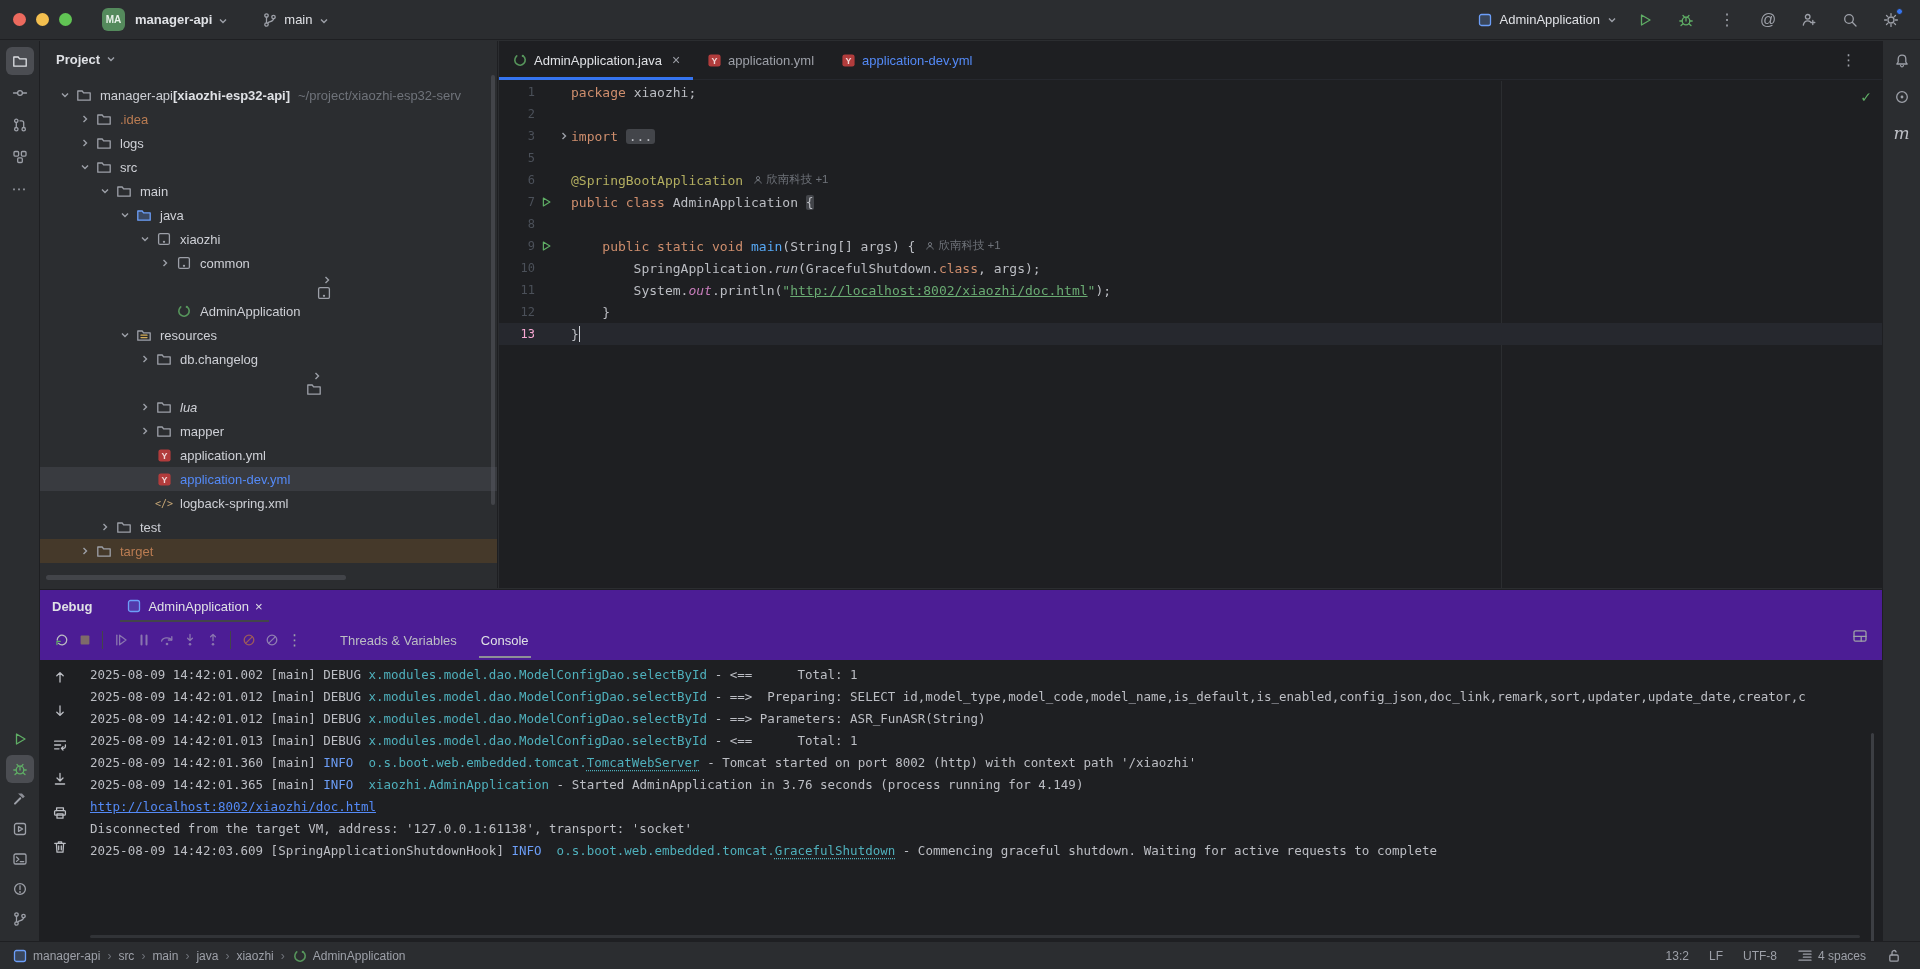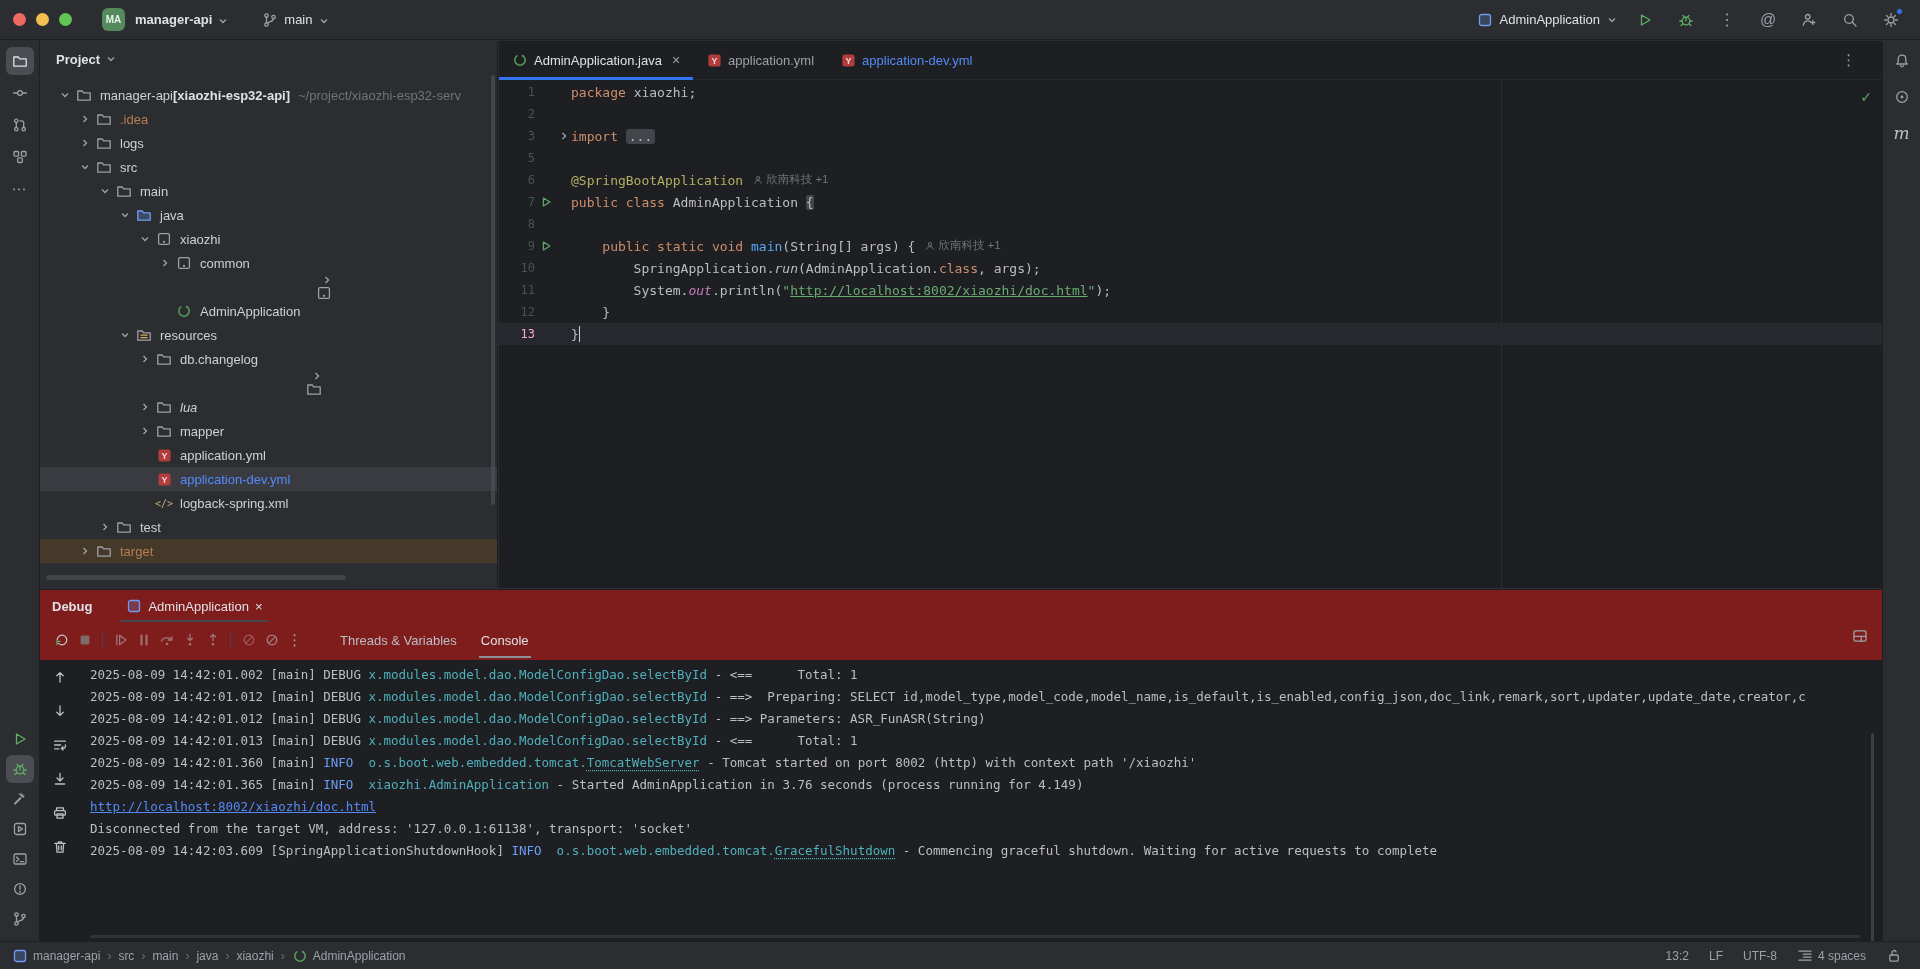--- a/index.html
+++ b/index.html
@@ -82,21 +82,21 @@
   .field { color:#C77DBB; font-style:italic; }
   .it { font-style:italic; }
   .str { color:#6AAB73; }
   .strlink { color:#6AAB73; text-decoration:underline; }
   .fold { background:#43454A; color:#BCBEC4; border-radius:3px; padding:0 3px; }
   .brace { background:#43454A; border-radius:2px; }
   .hint { color:#6F737A; font-family:"Liberation Sans", sans-serif; font-size:11.5px; display:inline-flex; align-items:center; gap:3px; margin-left:10px; }
   .caret-bar { display:inline-block; width:1.5px; height:16px; background:#CED0D6; vertical-align:middle; }
 
   
-  .debug-panel { position:absolute; left:40px; top:589px; width:1842px; height:352px; background:#7f1d1d; border-top:1px solid #1E1F22; }
+  .debug-panel { position:absolute; left:40px; top:589px; width:1842px; height:352px; background:#4c1d95; border-top:1px solid #1E1F22; }
   .dbg-head { height:32px; display:flex; align-items:center; padding-left:12px; }
   .dbg-title { font-weight:bold; color:#DFE1E5; margin-right:28px; }
   .dbg-tab { display:flex; align-items:center; gap:6px; color:#DFE1E5; position:relative; padding:0 6px; height:32px; }
   .dbg-tab::after { content:""; position:absolute; left:0; right:0; bottom:0; height:2px; background:#43454A; }
   .dbg-toolbar { height:36px; display:flex; align-items:center; padding-left:10px; position:relative; }
   .dbg-toolbar .tbtn { width:23px; height:23px; display:flex; align-items:center; justify-content:center; border-radius:4px; }
   .tsep { width:1px; height:18px; background:#43454A; margin:0 6px; }
   .view-tabs { display:flex; margin-left:22px; height:36px; }
   .vtab { padding:0 12px; display:flex; align-items:center; color:#BCBEC4; position:relative; }
   .vtab.active { color:#DFE1E5; }
@@ -641,21 +641,21 @@
         <div class="cline"><span class="gut"><span class="lnum">7</span><span class="gicon"><svg width="12" height="12" viewBox="0 0 16 16" fill="none" stroke="#5FAD65" stroke-width="1.6" stroke-linejoin="round">
                 <path d="M4.5 2.8v10.4L13.2 8z"></path>
               </svg></span><span class="gfold"></span></span><span style="white-space: pre;"><span class="kw">public class </span><span class="ct">AdminApplication </span><span class="brace">{</span></span></div>
         <div class="cline"><span class="gut"><span class="lnum">8</span><span class="gicon"></span><span class="gfold"></span></span><span style="white-space: pre;"></span></div>
         <div class="cline"><span class="gut"><span class="lnum">9</span><span class="gicon"><svg width="12" height="12" viewBox="0 0 16 16" fill="none" stroke="#5FAD65" stroke-width="1.6" stroke-linejoin="round">
                 <path d="M4.5 2.8v10.4L13.2 8z"></path>
               </svg></span><span class="gfold"></span></span><span style="white-space: pre;"><span class="ct">    </span><span class="kw">public static void </span><span class="fn">main</span><span class="ct">(String[] args) {</span><span class="hint"><svg width="10" height="10" viewBox="0 0 16 16" fill="none" stroke="#6F737A" stroke-width="1.6">
                 <circle cx="8" cy="5" r="2.6"></circle>
                 <path d="M2.8 13.6c.7-3.2 2.9-4.8 5.2-4.8s4.5 1.6 5.2 4.8"></path>
               </svg>欣南科技 +1</span></span></div>
-        <div class="cline"><span class="gut"><span class="lnum">10</span><span class="gicon"></span><span class="gfold"></span></span><span style="white-space: pre;"><span class="ct">        SpringApplication.</span><span class="ct it">run</span><span class="ct">(AdminApplication.</span><span class="kw">class</span><span class="ct">, args);</span></span></div>
+        <div class="cline"><span class="gut"><span class="lnum">10</span><span class="gicon"></span><span class="gfold"></span></span><span style="white-space: pre;"><span class="ct">        SpringApplication.</span><span class="ct it">run</span><span class="ct">(GracefulShutdown.</span><span class="kw">class</span><span class="ct">, args);</span></span></div>
         <div class="cline"><span class="gut"><span class="lnum">11</span><span class="gicon"></span><span class="gfold"></span></span><span style="white-space: pre;"><span class="ct">        System.</span><span class="field">out</span><span class="ct">.println(</span><span class="str">"</span><span class="strlink">http://localhost:8002/xiaozhi/doc.html</span><span class="str">"</span><span class="ct">);</span></span></div>
         <div class="cline"><span class="gut"><span class="lnum">12</span><span class="gicon"></span><span class="gfold"></span></span><span style="white-space: pre;"><span class="ct">    }</span></span></div>
         <div class="cline caret-line"><span class="gut"><span class="lnum">13</span><span class="gicon"></span><span class="gfold"></span></span><span style="white-space: pre;"><span class="ct">}</span></span><span class="caret-bar"></span></div>
       </div>
   </div>
 
   <div class="debug-panel">
     <div class="dbg-head">
       <span class="dbg-title">Debug</span>
       <div class="dbg-tab">

